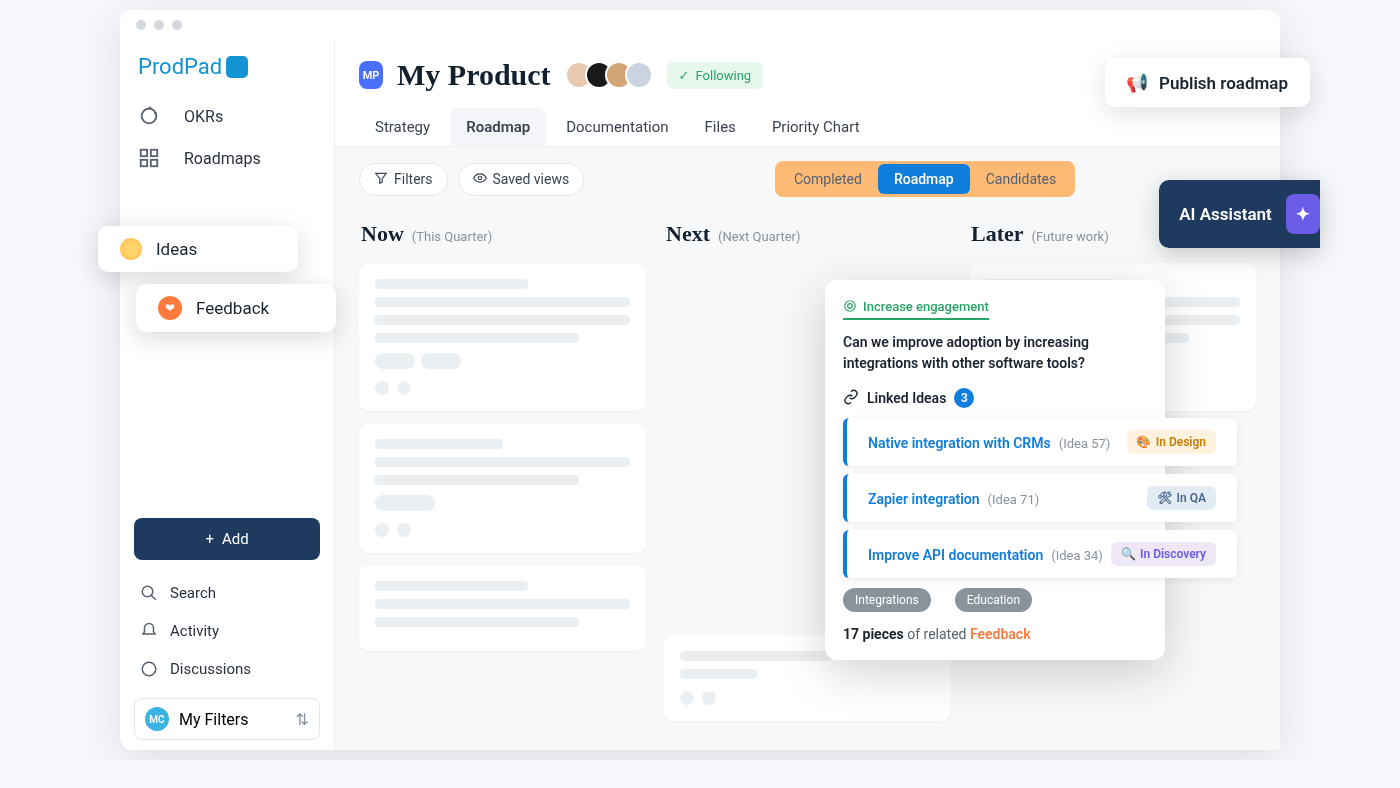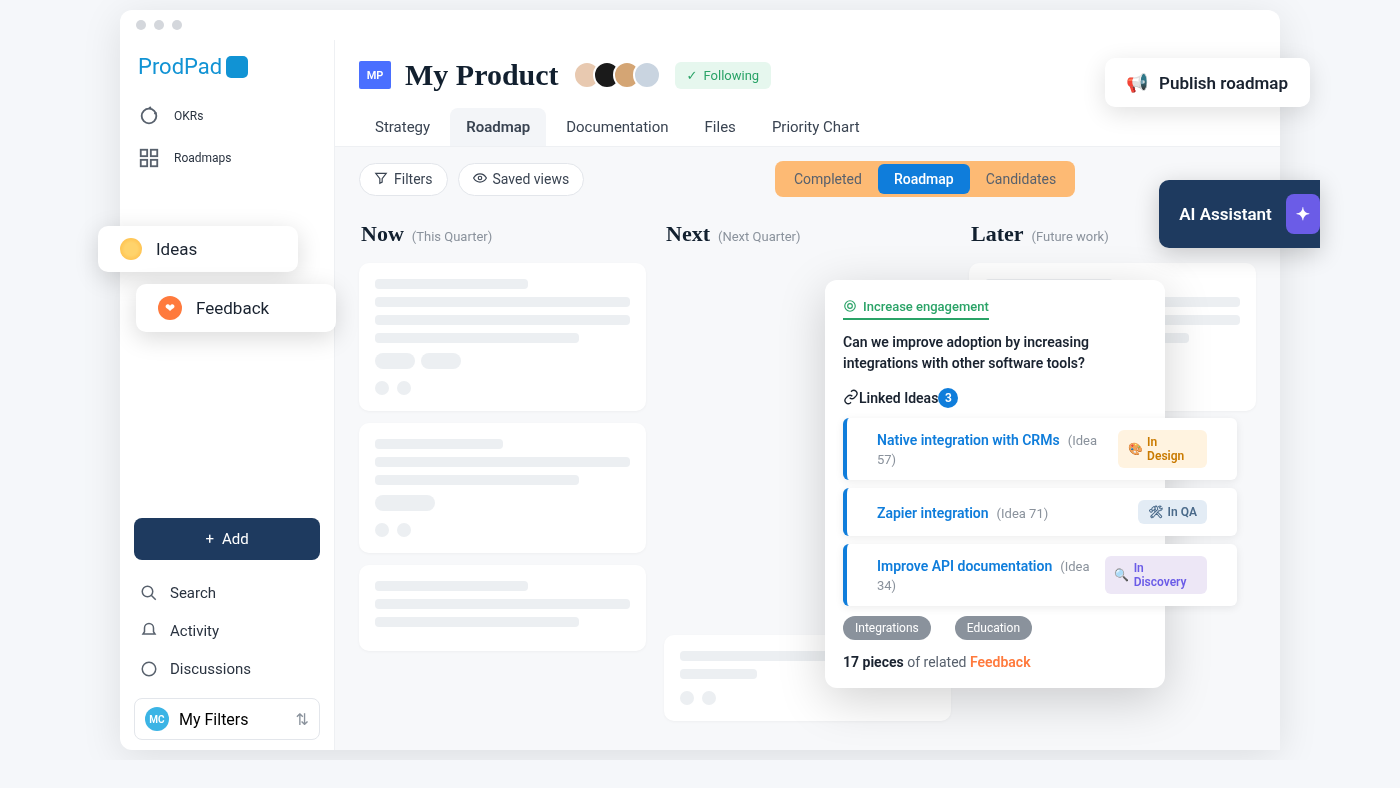--- a/index.html
+++ b/index.html
@@ -6,37 +6,37 @@
 body{background:#f5f7fa;padding:10px;display:flex;justify-content:center}
 .window{width:1160px;background:#fff;border-radius:12px;box-shadow:0 8px 40px rgba(0,0,0,0.1);position:relative;overflow:visible}
 .titlebar{height:30px;display:flex;align-items:center;padding:0 16px;gap:8px}
 .dot{width:10px;height:10px;border-radius:50%;background:#d4d7dc}
 .app{display:flex;height:710px}
 .sidebar{width:215px;border-right:1px solid #eef0f3;display:flex;flex-direction:column;padding:10px 0;position:relative}
 .logo{padding:4px 18px 16px;display:flex;align-items:center;gap:4px}
 .logo-text{font-size:22px;font-weight:400;color:#1193d4}
 .logo-icon{width:22px;height:22px;background:#1193d4;border-radius:5px;position:relative}
 .nav{display:flex;flex-direction:column}
-.nav-item{display:flex;align-items:center;gap:14px;padding:10px 18px;color:#2a3340;font-size:12px;cursor:pointer}
+.nav-item{display:flex;align-items:center;gap:24px;padding:10px 18px;color:#2a3340;font-size:16px;cursor:pointer}
 .nav-item .icon{width:22px;height:22px;display:flex;align-items:center;justify-content:center;color:#58616d}
 .nav-pop{position:absolute;left:-22px;background:#fff;border-radius:10px;box-shadow:0 6px 24px rgba(0,0,0,0.15);display:flex;align-items:center;gap:14px;padding:12px 22px;z-index:5}
 .nav-pop.ideas{top:186px;width:200px}
 .nav-pop.feedback{top:244px;width:200px;left:16px}
 .nav-pop .label{font-size:17px;font-weight:400;color:#1a2330}
 .bulb{width:22px;height:22px;background:radial-gradient(circle,#ffd36b 40%,#ffb63b 100%);border-radius:50%}
 .heart-icon{width:24px;height:24px;background:#ff7a3d;border-radius:50%;display:flex;align-items:center;justify-content:center;color:#fff;font-size:12px}
 .sidebar-bottom{margin-top:auto;display:flex;flex-direction:column;padding:0 14px;gap:4px}
 .add-btn{background:#1e3a5f;color:#fff;border:none;border-radius:8px;padding:12px;font-size:15px;display:flex;align-items:center;justify-content:center;gap:8px;margin-bottom:12px;cursor:pointer}
 .util-item{display:flex;align-items:center;gap:12px;padding:8px 6px;color:#2a3340;font-size:15px;cursor:pointer}
 .util-item .icon{width:18px;height:18px;color:#58616d}
 .org-select{border:1px solid #e3e6eb;border-radius:8px;padding:8px 10px;display:flex;align-items:center;gap:10px;margin-top:8px;cursor:pointer}
 .org-badge{width:24px;height:24px;border-radius:50%;background:#3bb4e5;color:#fff;font-size:10px;display:flex;align-items:center;justify-content:center;font-weight:600}
 .main{flex:1;display:flex;flex-direction:column;position:relative;overflow:visible}
 .header{padding:18px 24px 8px;display:flex;align-items:center;gap:14px}
-.prod-badge{width:32px;height:28px;border-radius:2px;background:#4a6fff;color:#fff;font-size:11px;font-weight:600;display:flex;align-items:center;justify-content:center}
+.prod-badge{width:24px;height:28px;border-radius:8px;background:#4a6fff;color:#fff;font-size:11px;font-weight:600;display:flex;align-items:center;justify-content:center}
 .prod-title{font-size:30px;font-weight:700;font-family:Georgia,serif;color:#12202f}
 .avatars{display:flex}
 .av{width:28px;height:28px;border-radius:50%;border:2px solid #fff;margin-left:-8px}
 .av:nth-child(1){background:#e8c9b0;margin-left:0}
 .av:nth-child(2){background:#1a1a1a}
 .av:nth-child(3){background:#d4a574}
 .av:nth-child(4){background:#c9d4e0}
 .follow-pill{background:#e6f7ee;color:#2aa367;font-size:13px;padding:6px 12px;border-radius:6px;display:flex;align-items:center;gap:6px}
 .publish-btn{position:absolute;right:-30px;top:18px;background:#fff;border-radius:10px;box-shadow:0 6px 24px rgba(0,0,0,0.12);padding:14px 22px;display:flex;align-items:center;gap:10px;font-size:17px;font-weight:600;color:#1a2330;cursor:pointer;z-index:3}
 .mega{color:#2ab56b;font-size:18px}
@@ -58,23 +58,23 @@
 .card{background:#fff;border-radius:10px;padding:16px;box-shadow:0 1px 3px rgba(0,0,0,0.04)}
 .sk{background:#eceff2;border-radius:4px;height:10px;margin-bottom:8px}
 .sk.w80{width:80%}.sk.w60{width:60%}.sk.w30{width:30%}.sk.w50{width:50%}
 .sk-row{display:flex;gap:6px;margin-top:10px}
 .sk-pill{background:#eceff2;border-radius:10px;height:16px;width:40px}
 .sk-footer{display:flex;gap:8px;align-items:center;margin-top:12px}
 .sk-dot{width:14px;height:14px;border-radius:50%;background:#eceff2}
 .popcard{position:absolute;top:240px;left:490px;width:340px;background:#fff;border-radius:12px;box-shadow:0 12px 48px rgba(0,0,0,0.18);padding:18px;z-index:10}
 .obj-tag{display:inline-flex;align-items:flex-start;gap:6px;color:#2aa367;font-size:13px;font-weight:500;border-bottom:2px solid #2aa367;padding-bottom:2px;margin-bottom:12px}
 .pop-q{font-size:14px;font-weight:600;color:#1a2330;line-height:1.5;margin-bottom:14px}
-.linked{display:flex;align-items:center;gap:0;font-size:14px;font-weight:600;color:#1a2330;margin-bottom:10px}
+.linked{display:flex;align-items:center;gap:8px;font-size:14px;font-weight:600;color:#1a2330;margin-bottom:10px}
 .count-badge{background:#0f7ddb;color:#fff;border-radius:50%;width:20px;height:20px;font-size:12px;display:flex;align-items:center;justify-content:center}
-.idea-row{display:flex;align-items:center;justify-content:space-between;padding:12px 30px;border-left:4px solid #0f7ddb;background:#fff;border-radius:6px;margin-bottom:8px;box-shadow:0 2px 8px rgba(0,0,0,0.08)}
+.idea-row{display:flex;align-items:center;justify-content:space-between;padding:12px 21px;border-left:4px solid #0f7ddb;background:#fff;border-radius:6px;margin-bottom:8px;box-shadow:0 2px 8px rgba(0,0,0,0.08)}
 .idea-row.pop{margin-right:-90px}
 .idea-title{color:#0f7ddb;font-weight:600;font-size:14px}
 .idea-id{color:#8a929c;font-size:13px;margin-left:4px}
 .status-pill{font-size:12px;font-weight:600;padding:5px 10px;border-radius:6px;display:flex;align-items:center;gap:4px}
 .st-design{background:#fff3e0;color:#c97a00}
 .st-qa{background:#e3ecf5;color:#4a6a8a}
 .st-disc{background:#ede7f6;color:#6b5ce7}
 .tag-row{display:flex;gap:24px;margin-top:10px}
 .tag{background:#8a929c;color:#fff;font-size:12px;padding:5px 12px;border-radius:12px}
 .feed-line{margin-top:14px;font-size:14px;color:#58616d}

